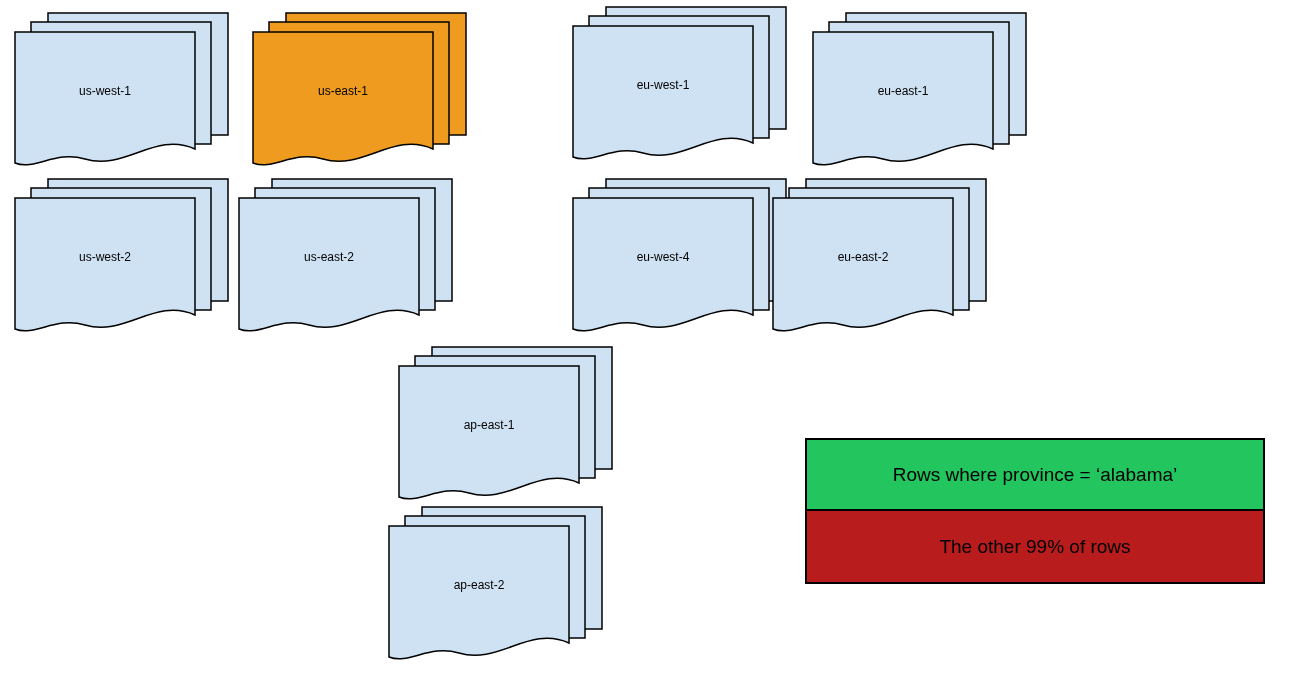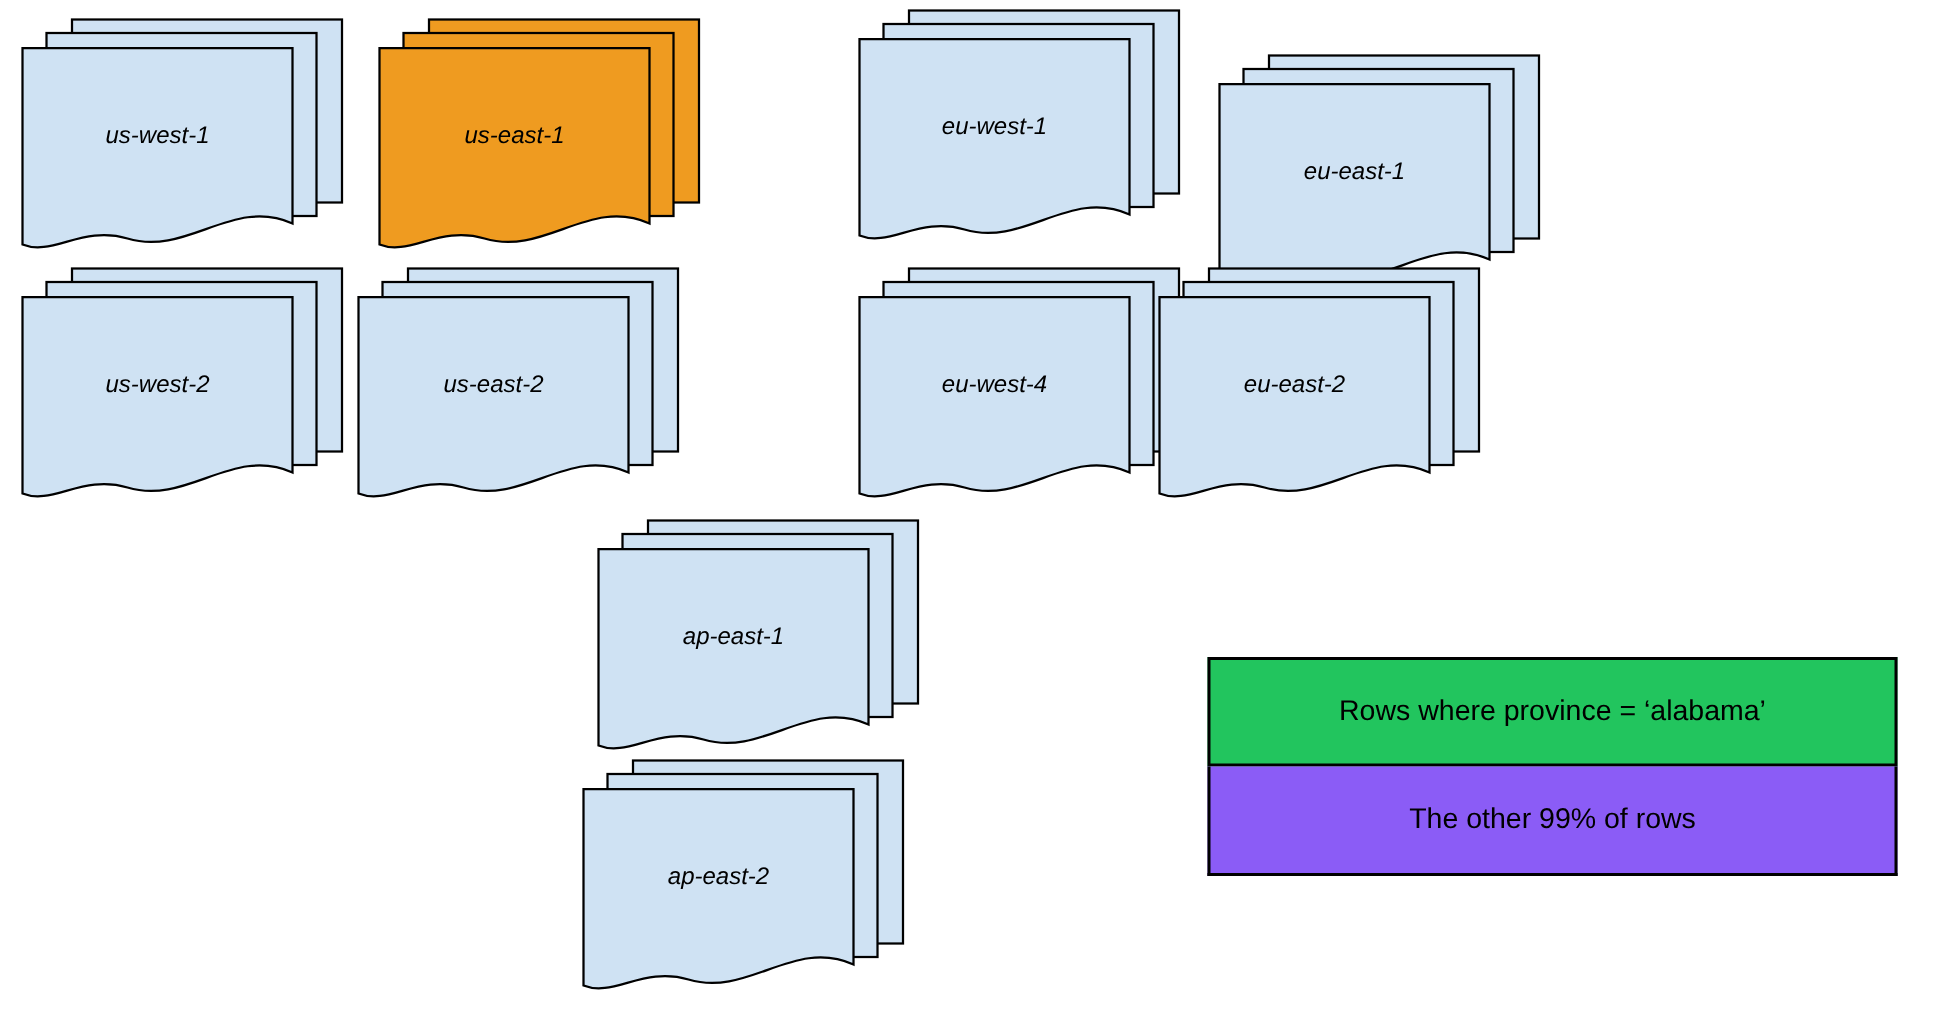--- a/index.html
+++ b/index.html
@@ -27,24 +27,23 @@
   }
   .stack .stack-label {
     position: absolute;
     left: 1px;
     top: 20px;
     width: 180px;
     height: 118px;
     display: flex;
     align-items: center;
     justify-content: center;
-    font-size: 16px;
+    font-size: 12px;
     color: #000000;
     pointer-events: none;
-    font-style: italic;
   }
   .legend {
     position: absolute;
     left: 805px;
     top: 438px;
     width: 460px;
     height: 146px;
   }
   .legend-cell {
     box-sizing: border-box;
@@ -92,21 +91,21 @@
     <svg width="216" height="164" viewBox="0 0 216 164">
       <g stroke="#000000" stroke-width="1.5" fill="#cfe2f3">
         <rect x="34" y="1" width="180" height="122"></rect>
         <rect x="17" y="10" width="180" height="122"></rect>
         <path d="M1,20 L181,20 L181,137 C141,119 111,159 71,147 C41,138 21,159 1,151 Z"></path>
       </g>
     </svg>
     <div class="stack-label">eu-west-1</div>
   </div>
 
-  <div class="stack" style="left:812px; top:12px;margin-top:24px;">
+  <div class="stack" style="left:812px; top:12px;">
     <svg width="216" height="164" viewBox="0 0 216 164">
       <g stroke="#000000" stroke-width="1.5" fill="#cfe2f3">
         <rect x="34" y="1" width="180" height="122"></rect>
         <rect x="17" y="10" width="180" height="122"></rect>
         <path d="M1,20 L181,20 L181,137 C141,119 111,159 71,147 C41,138 21,159 1,151 Z"></path>
       </g>
     </svg>
     <div class="stack-label">eu-east-1</div>
   </div>
 
@@ -171,16 +170,16 @@
         <rect x="34" y="1" width="180" height="122"></rect>
         <rect x="17" y="10" width="180" height="122"></rect>
         <path d="M1,20 L181,20 L181,137 C141,119 111,159 71,147 C41,138 21,159 1,151 Z"></path>
       </g>
     </svg>
     <div class="stack-label">ap-east-2</div>
   </div>
 
   <div class="legend">
     <div class="legend-cell" style="background-color: #22c55e;">Rows where province = ‘alabama’</div>
-    <div class="legend-cell" style="background-color: #8b5cf6;">The other 99% of rows</div>
+    <div class="legend-cell" style="background-color: #b91c1c;">The other 99% of rows</div>
   </div>
 
 </div>
 
 </body></html>

